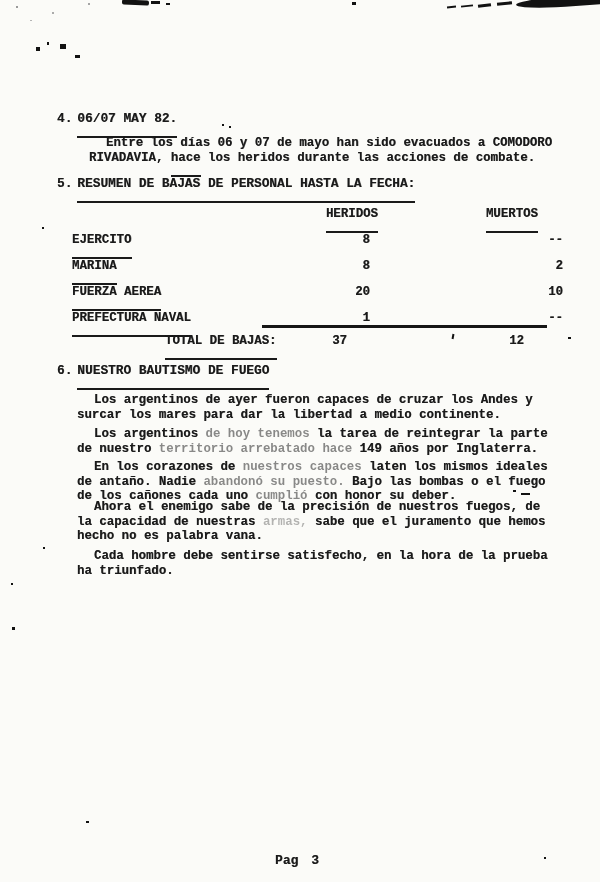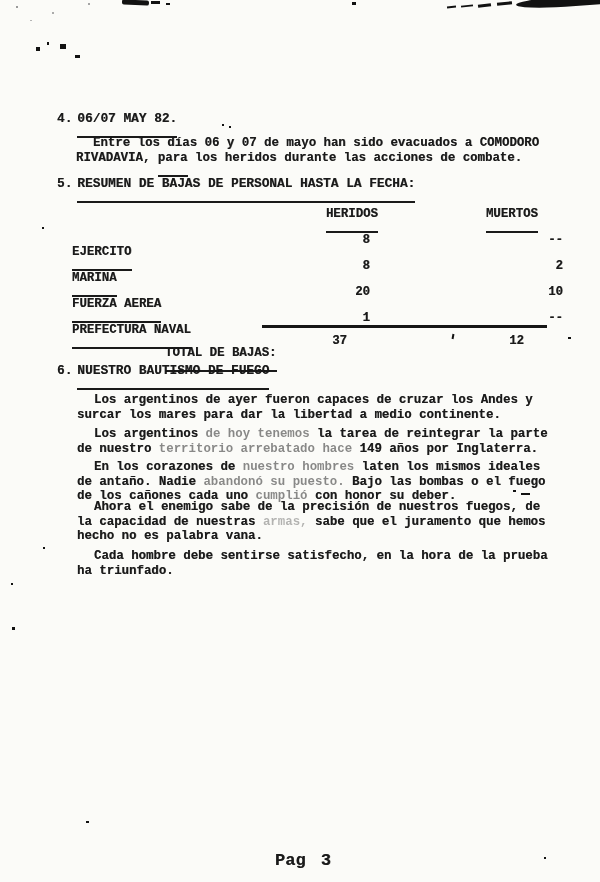--- a/index.html
+++ b/index.html
@@ -19,24 +19,24 @@
   .hd .num { margin-right: 5px; display: inline-block; }
   .u { border-bottom: 2px solid #1a1a1a; padding-bottom: 10px; }
   .para {
     font-size: 12.4px; line-height: 14.7px;
     white-space: pre-line; width: 512px; text-indent: 17px;
   }
   .para span { white-space: pre-line; }
   .fade { color: #3d3d3d; opacity: 0.6; text-shadow: none; }
   .vfade { opacity: 0.32; filter: blur(0.3px); text-shadow: none; }
   .cell { font-size: 12.4px; line-height: 14px; text-align: right; white-space: nowrap; }
-  .rowlbl { font-size: 12.4px; line-height: 14px; white-space: nowrap; margin-top: 12px; }
+  .rowlbl { font-size: 12.4px; line-height: 14px; white-space: nowrap; }
   .rule { position: absolute; background: #161616; }
   .ink { position: absolute; background: #121212; }
-  .footer { font-size: 17px; line-height: 14px; word-spacing: 5px; white-space: nowrap; }
+  .footer { font-size: 13px; line-height: 14px; word-spacing: 5px; white-space: nowrap; }
 </style>
 </head>
 <body>
 
 <div class="ink" style="left:16px;top:6px;width:2px;height:2px;background:#9a9a9a"></div>
 <div class="ink" style="left:52px;top:12px;width:2px;height:2px;background:#ababab"></div>
 <div class="ink" style="left:88px;top:3px;width:2px;height:2px;background:#a5a5a5"></div>
 <div class="ink" style="left:30px;top:20px;width:2px;height:1px;background:#b5b5b5"></div>
 <div class="ink" style="left:122px;top:0;width:27px;height:5px;border-radius:2px;transform:rotate(3deg)"></div>
 <div class="ink" style="left:151px;top:1px;width:9px;height:3px"></div>
@@ -60,22 +60,22 @@
 <div class="ink" style="left:521px;top:493px;width:9px;height:2px"></div>
 <div class="ink" style="left:43px;top:547px;width:2px;height:2px"></div>
 <div class="ink" style="left:11px;top:583px;width:2px;height:2px"></div>
 <div class="ink" style="left:12px;top:627px;width:3px;height:3px"></div>
 <div class="ink" style="left:86px;top:821px;width:3px;height:2px"></div>
 <div class="ink" style="left:544px;top:857px;width:2px;height:2px"></div>
 
 <div class="abs hd" style="left:57px;top:112px">
   <span class="num">4.</span><span class="u">06/07 MAY 82.</span>
 </div>
-<div class="abs para" style="left:76px;top:136px"><span>Entre los días 06 y 07 de mayo han sido evacuados a COMODORO
-RIVADAVIA, </span><span class="u">para</span><span> los heridos durante las acciones de combate.</span></div>
+<div class="abs para" style="left:89px;top:136px"><span>Entre los días 06 y 07 de mayo han sido evacuados a COMODORO
+RIVADAVIA, </span><span class="u">hace</span><span> los heridos durante las acciones de combate.</span></div>
 
 <div class="abs hd" style="left:57px;top:177px">
   <span class="num">5.</span><span class="u">RESUMEN DE BAJAS DE PERSONAL HASTA LA FECHA:</span>
 </div>
 
 <div class="abs cell" style="left:306px;top:207px;width:72px"><span class="u">HERIDOS</span></div>
 <div class="abs cell" style="left:462px;top:207px;width:76px"><span class="u">MUERTOS</span></div>
 
 <div class="abs rowlbl" style="left:72px;top:233px"><span class="u">EJERCITO</span></div>
 <div class="abs cell" style="left:298px;top:233px;width:72px">8</div>
@@ -99,21 +99,21 @@
 <div class="abs cell" style="left:287px;top:334px;width:60px">37</div>
 <div class="abs cell" style="left:464px;top:334px;width:60px">12</div>
 
 <div class="abs hd" style="left:57px;top:364px">
   <span class="num">6.</span><span class="u">NUESTRO BAUTISMO DE FUEGO</span>
 </div>
 <div class="abs para" style="left:77px;top:393px"><span>Los argentinos de ayer fueron capaces de cruzar los Andes y
 surcar los mares para dar la libertad a medio continente.</span></div>
 <div class="abs para" style="left:77px;top:427px"><span>Los argentinos </span><span class="fade">de hoy tenemos</span><span> la tarea de reintegrar la parte
 de nuestro </span><span class="fade">territorio arrebatado hace</span><span> 149 años por Inglaterra.</span></div>
-<div class="abs para" style="left:77px;top:460px"><span>En los corazones de </span><span class="fade">nuestro hombres</span><span> laten los mismos ideales
+<div class="abs para" style="left:77px;top:460px"><span>En los corazones de </span><span class="fade">nuestros capaces</span><span> laten los mismos ideales
 de antaño. Nadie </span><span class="fade">abandonó su puesto.</span><span> Bajo las bombas o el fuego
 de los cañones cada uno </span><span class="fade">cumplió</span><span> con honor su deber.</span></div>
 <div class="abs para" style="left:77px;top:500px"><span>Ahora el enemigo sabe de la precisión de nuestros fuegos, de
 la capacidad de nuestras </span><span class="vfade">armas,</span><span> sabe que el juramento que hemos
 hecho no es palabra vana.</span></div>
 <div class="abs para" style="left:77px;top:549px"><span>Cada hombre debe sentirse satisfecho, en la hora de la prueba
 ha triunfado.</span></div>
 
 <div class="abs footer" style="left:275px;top:854px">Pag 3</div>
 

